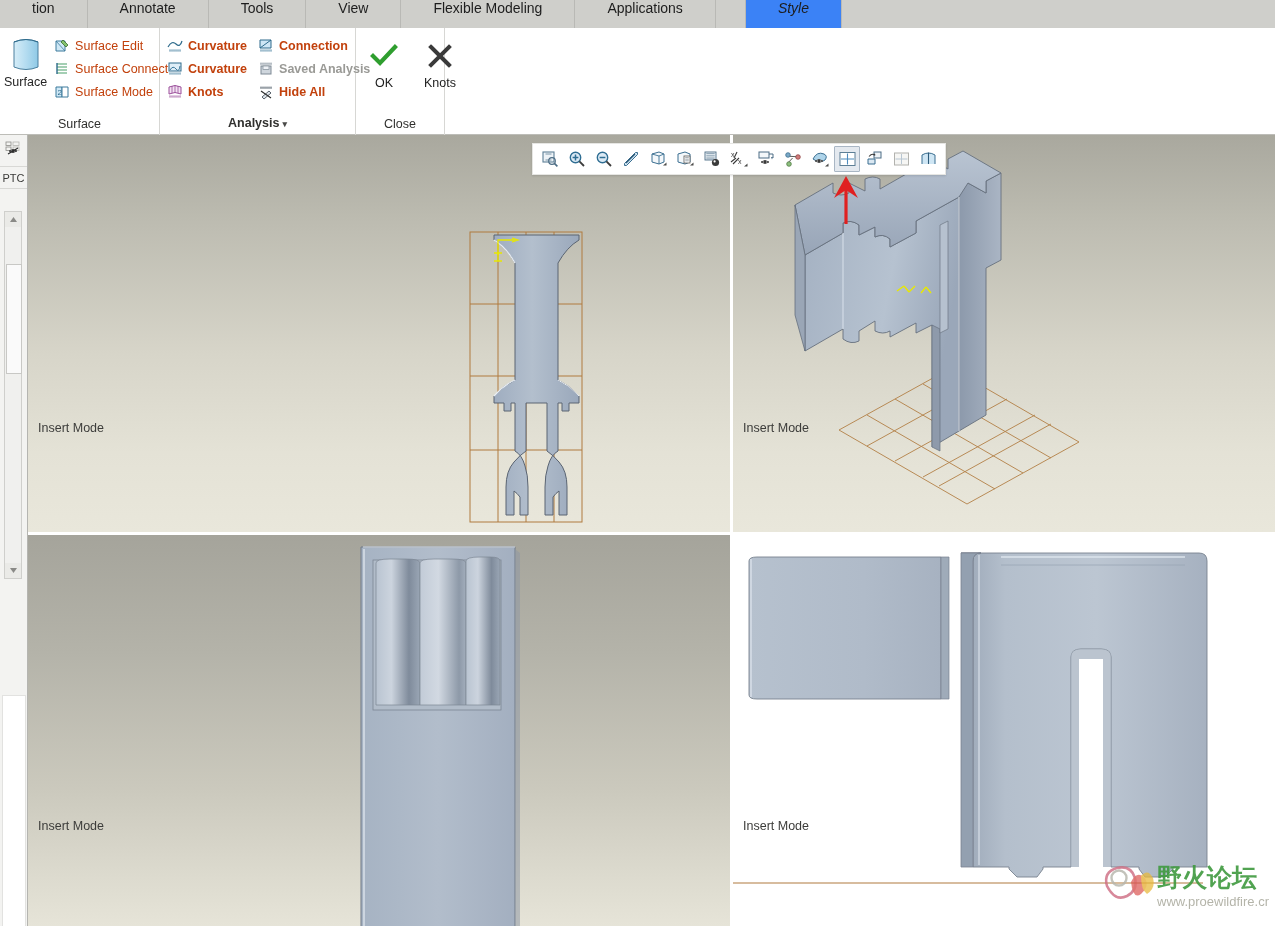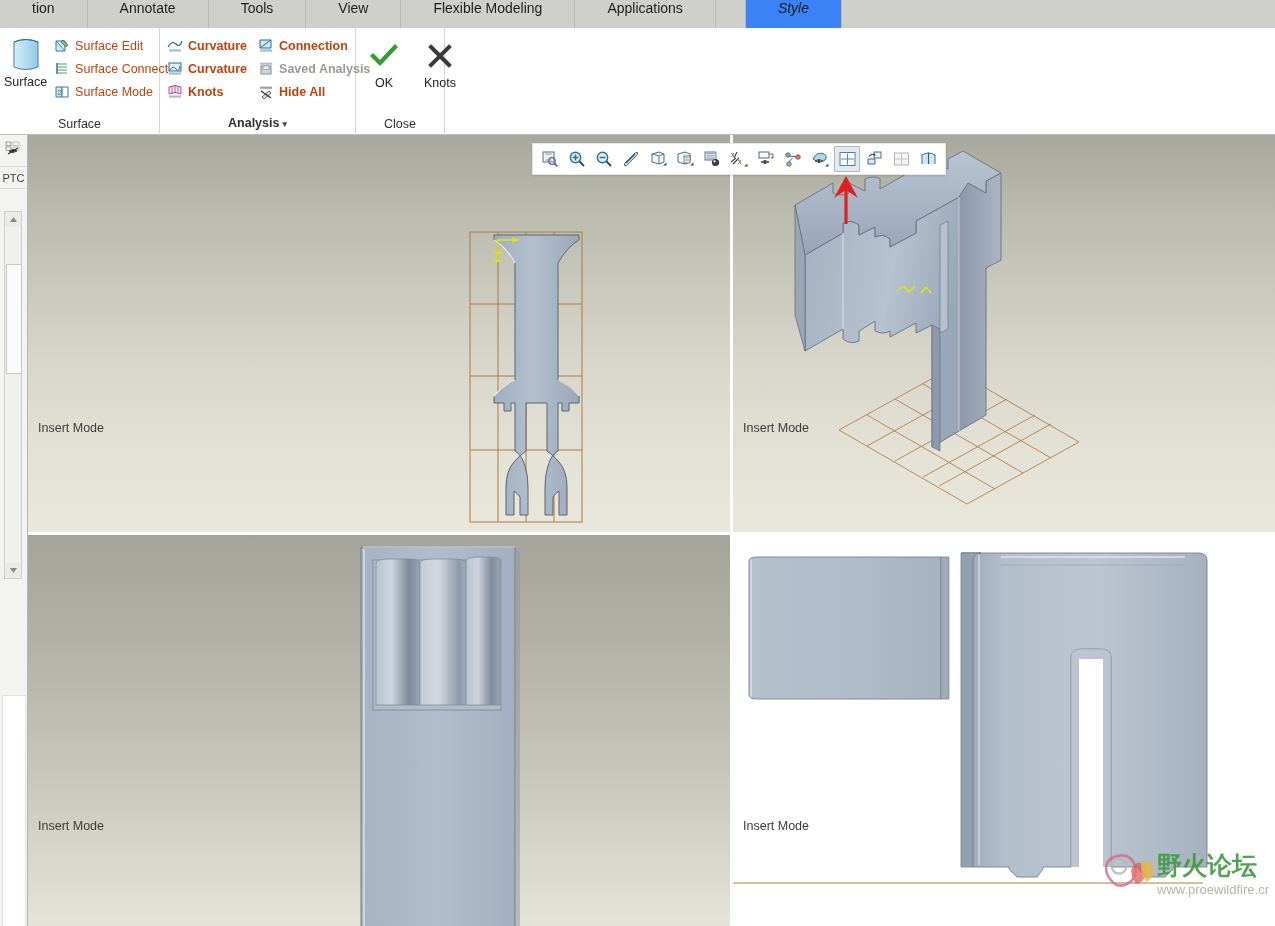--- a/index.html
+++ b/index.html
@@ -146,21 +146,21 @@
     display: flex; align-items: center; justify-content: center;
     border: 1px solid transparent; border-radius: 1px;
     position: relative;
   }
   .vt-btn.selected { background: #e4e9ef; border: 1px solid #a9b6c4; }
 
   
   .redarrow { position: absolute; left: 826px; top: 172px; z-index: 25; pointer-events: none; }
 
   
-  .watermark { position: absolute; right: 6px; bottom: 16px; z-index: 30; pointer-events: none; }
+  .watermark { position: absolute; right: 6px; bottom: 4px; z-index: 30; pointer-events: none; }
 
   .svgfill { display:block; }
 </style>
 </head>
 <body>
 
 <div id="app">
 
   <div class="tabbar">
     <div class="tab">

